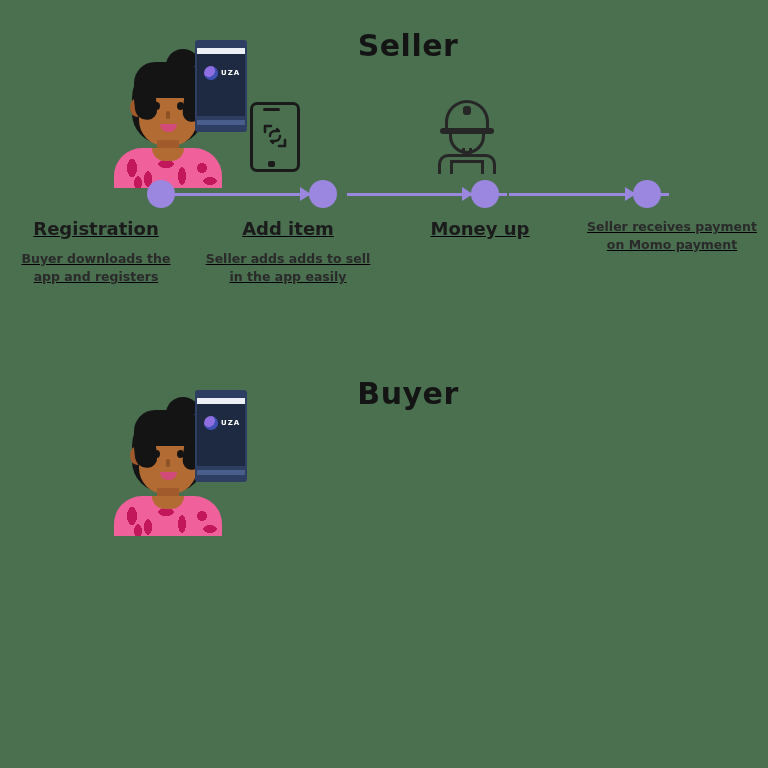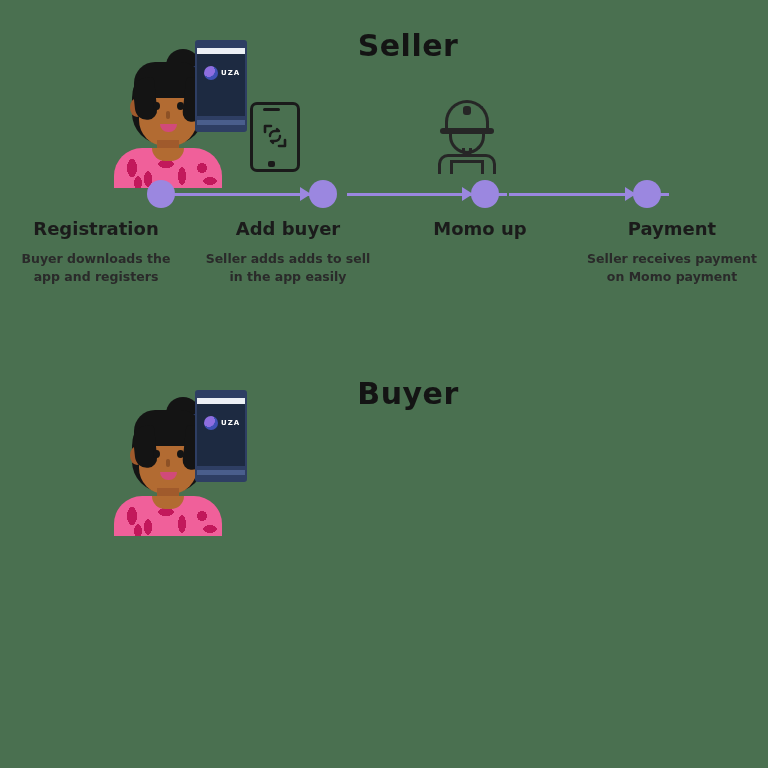--- a/index.html
+++ b/index.html
@@ -123,21 +123,21 @@
   .momo-swoosh:after{content:"";position:absolute;left:7px;top:6px;width:20px;height:14px;background:#e8f3fb;border-radius:50%;}
 
   
   .timeline{position:absolute;left:0;width:768px;height:30px;}
   .flow-seller .timeline{top:180px;}
   .tl-line{position:absolute;height:3px;top:13px;}
   .tl-dot{position:absolute;width:28px;height:28px;border-radius:50%;top:0;}
   .tl-arrow{position:absolute;top:7px;width:0;height:0;border-top:7px solid transparent;border-bottom:7px solid transparent;}
 
   
-  .labels{position:absolute;left:0;width:768px;display:flex;}
+  .labels{position:absolute;left:0;width:768px;display:flex;text-decoration:underline;}
   .flow-seller .labels{top:218px;}
   .label-col{width:192px;text-align:center;padding:0 10px;box-sizing:border-box;}
   .label-title{font-size:18px;font-weight:bold;color:#1b1b1b;margin-bottom:11px;white-space:nowrap;}
   .label-desc{font-size:12.5px;color:#2a2a2a;line-height:1.45;font-weight:600;}
 </style>
 </head>
 <body>
 
 <div class="canvas">
 
@@ -207,28 +207,27 @@
       <div class="tl-dot" style="left:471px;background:#9b87e0;"></div>
       <div class="tl-dot" style="left:633px;background:#9b87e0;"></div>
     </div>
 
     <div class="labels">
       <div class="label-col">
         <div class="label-title">Registration</div>
         <div class="label-desc">Buyer downloads the app and registers</div>
       </div>
       <div class="label-col">
-        <div class="label-title">Add buyer</div>
+        <div class="label-title">Add item</div>
         <div class="label-desc">Seller adds adds to sell in the app easily</div>
       </div>
       <div class="label-col">
-        <div class="label-title">Momo up</div>
-      </div>
-      <div class="label-col">
-        <div class="label-title">Payment</div>
+        <div class="label-title">Money up</div>
+      </div>
+      <div class="label-col">
         <div class="label-desc">Seller receives payment on Momo payment</div>
       </div>
     </div>
   </section>
 
   <section class="flow flow-buyer">
 
     <div class="flow-title">Buyer</div>
 
     <div class="avatar-wrap">

